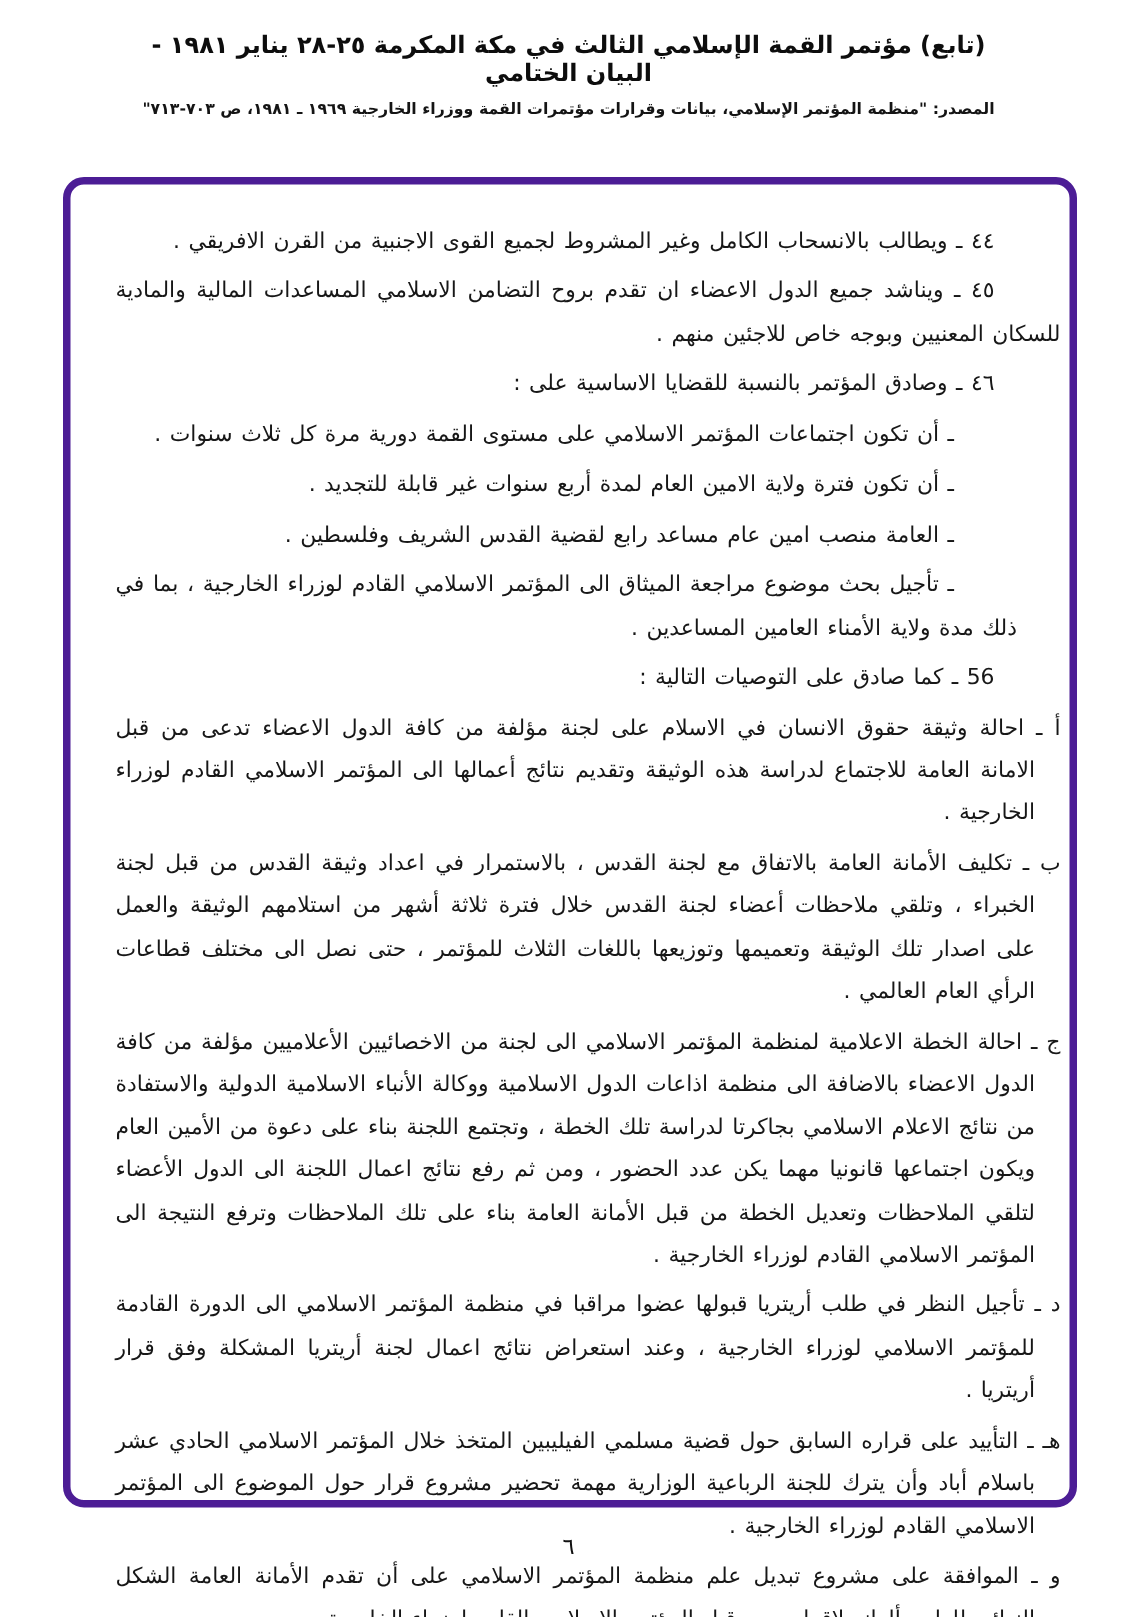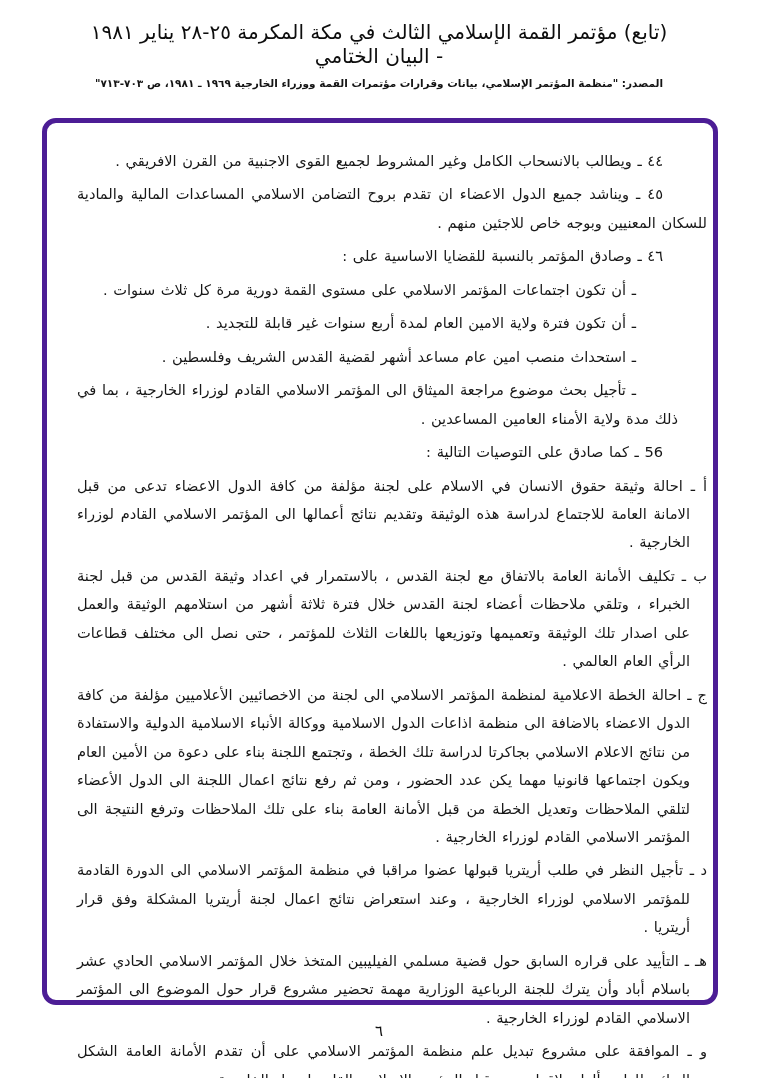--- a/index.html
+++ b/index.html
@@ -18,22 +18,22 @@
   }
   .doc-header {
     position: absolute;
     top: 20px;
     left: 85px;
     right: 85px;
     text-align: center;
     direction: rtl;
   }
   .doc-header .h-title {
-    font-size: 20px;
-    font-weight: normal;
+    font-size: 16px;
+    font-weight: bold;
     color: #0d0d0d;
     letter-spacing: 0.2px;
   }
   .doc-header .h-source {
     margin-top: 9px;
     font-size: 10.5px;
     font-weight: bold;
     color: #141414;
   }
   .content-frame {
@@ -88,21 +88,21 @@
     <div class="h-source">المصدر: "منظمة المؤتمر الإسلامي، بيانات وقرارات مؤتمرات القمة ووزراء الخارجية ١٩٦٩ ـ ١٩٨١، ص ٧٠٣-٧١٣"</div>
   </header>
 
   <main class="content-frame">
     <div>
         <p class="para numbered">٤٤ ـ ويطالب بالانسحاب الكامل وغير المشروط لجميع القوى الاجنبية من القرن الافريقي .</p>
         <p class="para numbered">٤٥ ـ ويناشد جميع الدول الاعضاء ان تقدم بروح التضامن الاسلامي المساعدات المالية والمادية للسكان المعنيين وبوجه خاص للاجئين منهم .</p>
         <p class="para numbered">٤٦ ـ وصادق المؤتمر بالنسبة للقضايا الاساسية على :</p>
         <p class="para dash">ـ أن تكون اجتماعات المؤتمر الاسلامي على مستوى القمة دورية مرة كل ثلاث سنوات .</p>
         <p class="para dash">ـ أن تكون فترة ولاية الامين العام لمدة أربع سنوات غير قابلة للتجديد .</p>
-        <p class="para dash">ـ استحداث منصب امين عام مساعد أشهر لقضية القدس الشريف وفلسطين .</p>
+        <p class="para dash">ـ العامة منصب امين عام مساعد رابع لقضية القدس الشريف وفلسطين .</p>
         <p class="para dash">ـ تأجيل بحث موضوع مراجعة الميثاق الى المؤتمر الاسلامي القادم لوزراء الخارجية ، بما في ذلك مدة ولاية الأمناء العامين المساعدين .</p>
         <p class="para numbered">56 ـ كما صادق على التوصيات التالية :</p>
         <p class="para lettered">أ ـ احالة وثيقة حقوق الانسان في الاسلام على لجنة مؤلفة من كافة الدول الاعضاء تدعى من قبل الامانة العامة للاجتماع لدراسة هذه الوثيقة وتقديم نتائج أعمالها الى المؤتمر الاسلامي القادم لوزراء الخارجية .</p>
         <p class="para lettered">ب ـ تكليف الأمانة العامة بالاتفاق مع لجنة القدس ، بالاستمرار في اعداد وثيقة القدس من قبل لجنة الخبراء ، وتلقي ملاحظات أعضاء لجنة القدس خلال فترة ثلاثة أشهر من استلامهم الوثيقة والعمل على اصدار تلك الوثيقة وتعميمها وتوزيعها باللغات الثلاث للمؤتمر ، حتى نصل الى مختلف قطاعات الرأي العام العالمي .</p>
         <p class="para lettered">ج ـ احالة الخطة الاعلامية لمنظمة المؤتمر الاسلامي الى لجنة من الاخصائيين الأعلاميين مؤلفة من كافة الدول الاعضاء بالاضافة الى منظمة اذاعات الدول الاسلامية ووكالة الأنباء الاسلامية الدولية والاستفادة من نتائج الاعلام الاسلامي بجاكرتا لدراسة تلك الخطة ، وتجتمع اللجنة بناء على دعوة من الأمين العام ويكون اجتماعها قانونيا مهما يكن عدد الحضور ، ومن ثم رفع نتائج اعمال اللجنة الى الدول الأعضاء لتلقي الملاحظات وتعديل الخطة من قبل الأمانة العامة بناء على تلك الملاحظات وترفع النتيجة الى المؤتمر الاسلامي القادم لوزراء الخارجية .</p>
         <p class="para lettered">د ـ تأجيل النظر في طلب أريتريا قبولها عضوا مراقبا في منظمة المؤتمر الاسلامي الى الدورة القادمة للمؤتمر الاسلامي لوزراء الخارجية ، وعند استعراض نتائج اعمال لجنة أريتريا المشكلة وفق قرار أريتريا .</p>
         <p class="para lettered">هـ ـ التأييد على قراره السابق حول قضية مسلمي الفيليبين المتخذ خلال المؤتمر الاسلامي الحادي عشر باسلام أباد وأن يترك للجنة الرباعية الوزارية مهمة تحضير مشروع قرار حول الموضوع الى المؤتمر الاسلامي القادم لوزراء الخارجية .</p>
         <p class="para lettered">و ـ الموافقة على مشروع تبديل علم منظمة المؤتمر الاسلامي على أن تقدم الأمانة العامة الشكل النهائي للعلم وألوانه لاقراره من قبل المؤتمر الاسلامي القادم لوزراء الخارجية .</p>
       </div>
   </main>

